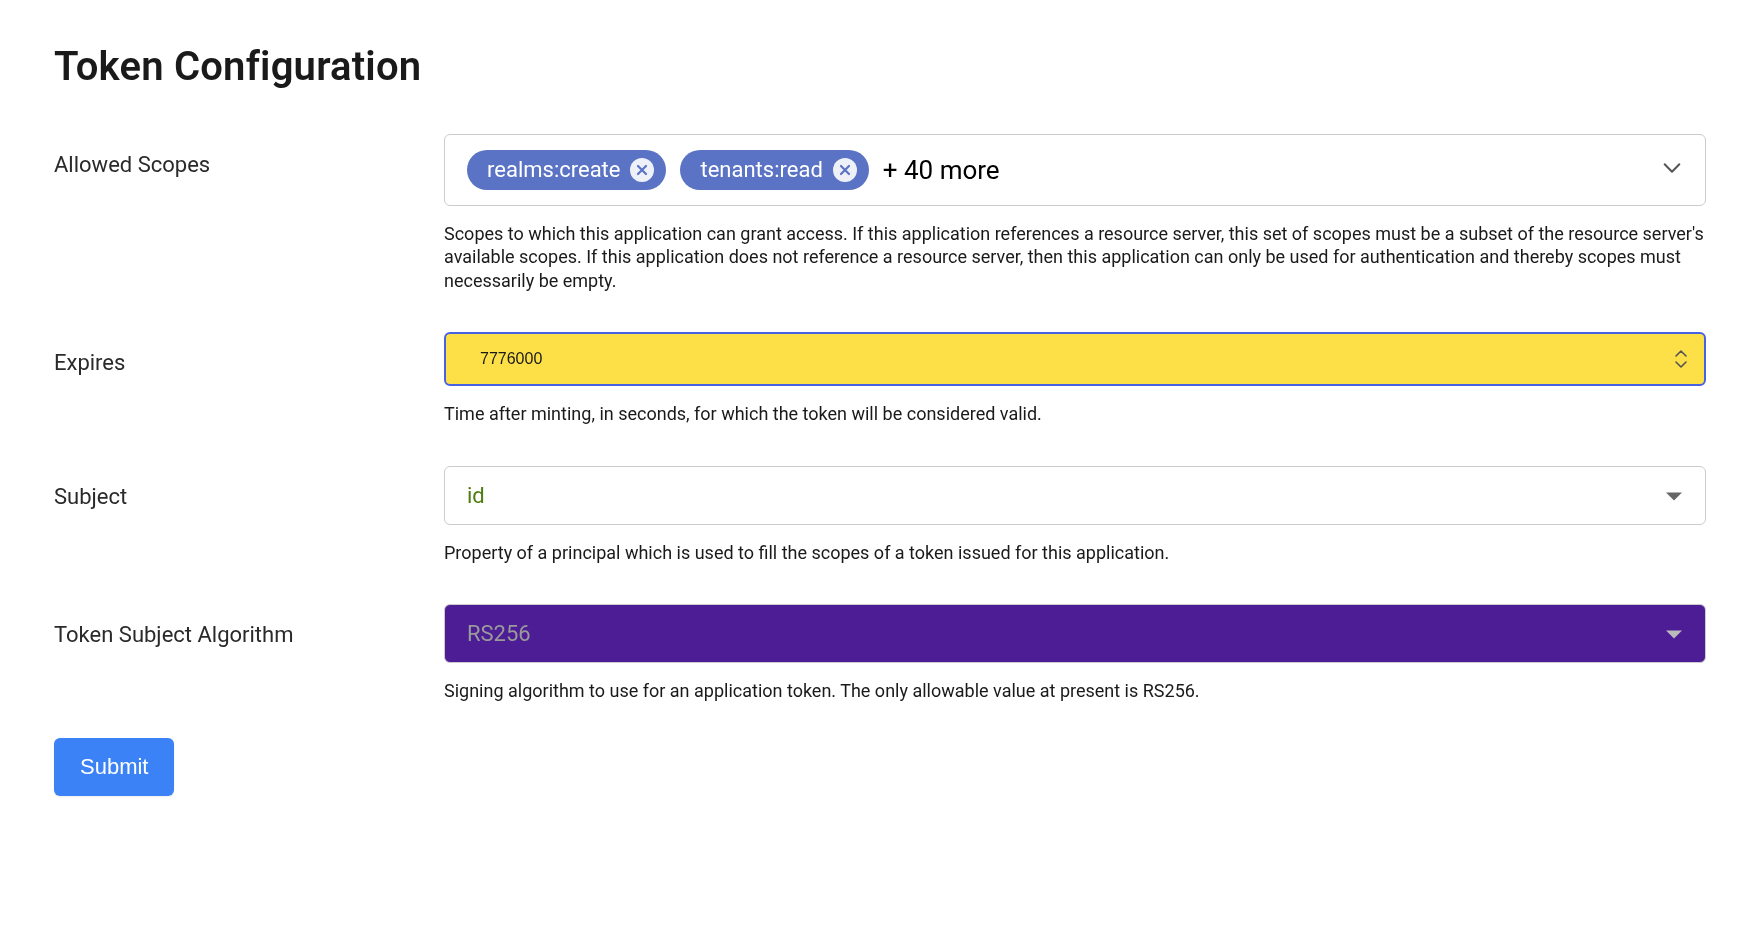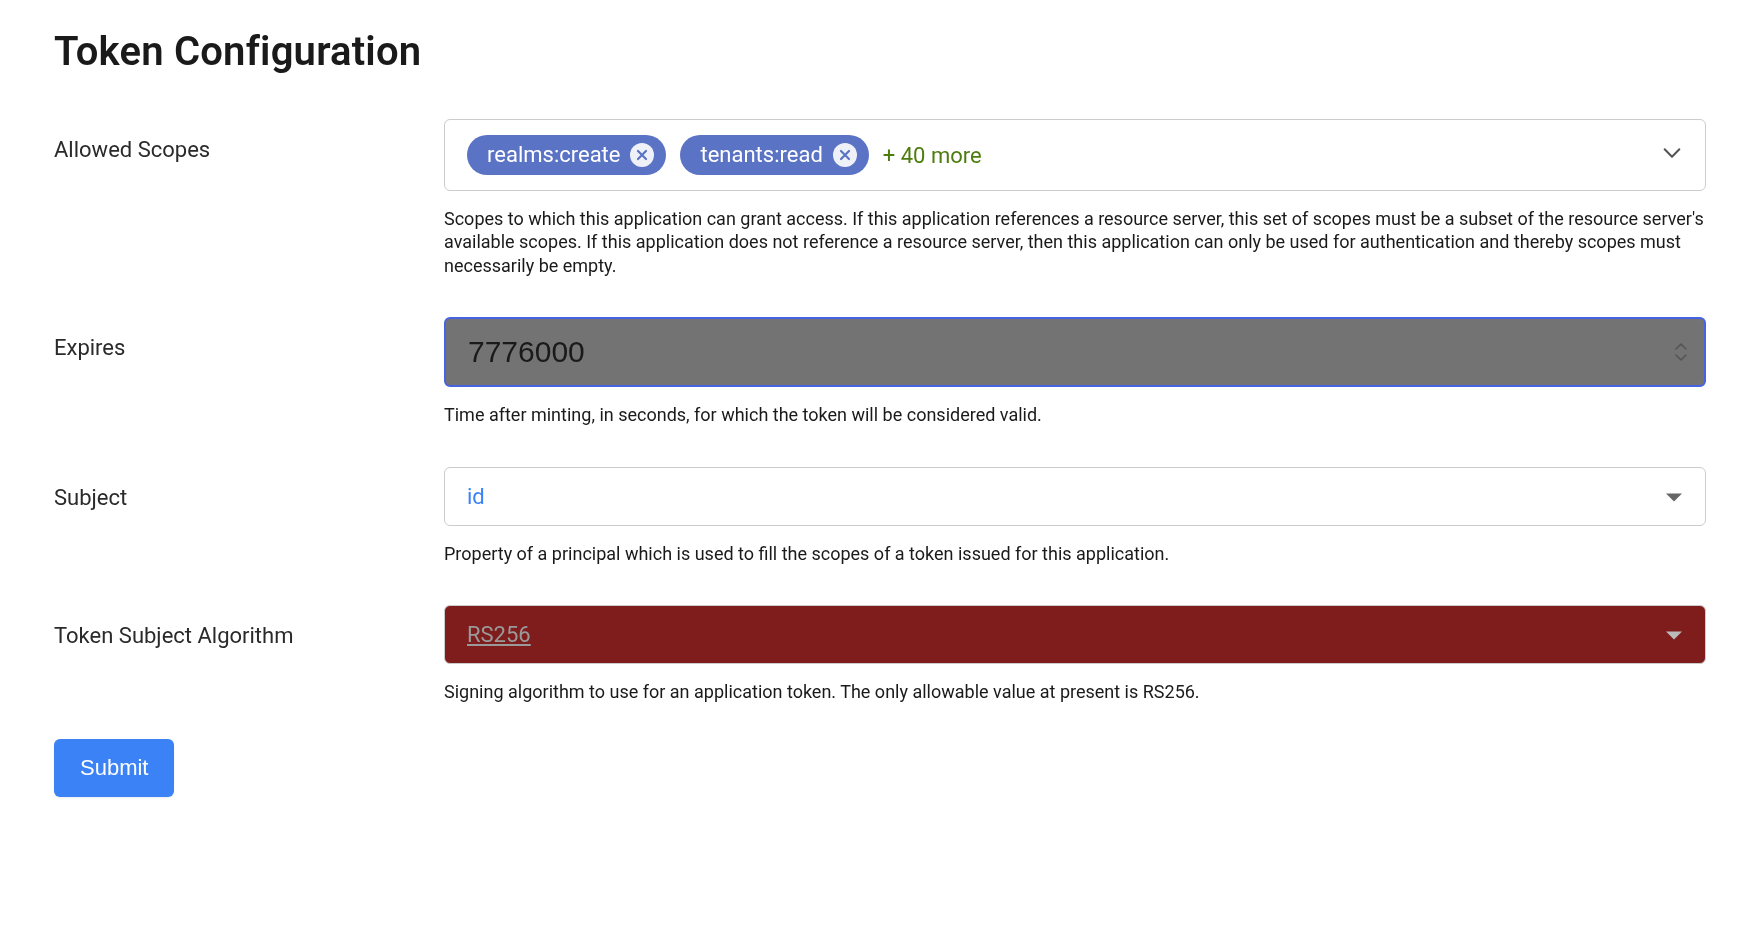--- a/index.html
+++ b/index.html
@@ -10,21 +10,21 @@
     background: #fff;
     color: #1a1a1a;
   }
   .page {
     padding: 28px 54px 40px 54px;
     max-width: 1760px;
   }
   h1.page-title {
     font-size: 40px;
     font-weight: 600;
-    margin: 0 0 44px 0;
+    margin: 15px 0 44px 0;
     letter-spacing: 0.2px;
   }
   .form-row {
     display: flex;
     align-items: flex-start;
     margin-bottom: 18px;
   }
   .label-col {
     width: 390px;
     flex: 0 0 390px;
@@ -75,45 +75,45 @@
     justify-content: center;
     width: 24px;
     height: 24px;
     border-radius: 50%;
     background: rgba(255,255,255,0.9);
     color: #5a73c4;
     font-weight: 700;
   }
   .chip .chip-x svg { width: 12px; height: 12px; }
   .more-text {
-    font-size: 22px;
-    color: #4d7c0f;
+    font-size: 26px;
+    color: #000000;
   }
   .multiselect .chevron {
     position: absolute;
     right: 22px;
     top: 50%;
     transform: translateY(-50%);
     color: #555;
   }
   .multiselect .chevron svg { width: 22px; height: 22px; }
 
   
   .number-wrap {
     position: relative;
   }
   .number-input {
     width: 100%;
-    padding: 16px 48px 16px 22px;
-    font-size: 30px;
+    padding: 16px 48px 16px 34px;
+    font-size: 16px;
     border: 2px solid #4763e4;
     border-radius: 6px;
     outline: none;
     color: #1a1a1a;
-    background: #737373;
+    background: #fde047;
   }
   .number-steppers {
     position: absolute;
     right: 18px;
     top: 50%;
     transform: translateY(-50%);
     display: flex;
     flex-direction: column;
     gap: 0;
     color: #555;
@@ -130,29 +130,28 @@
   .number-steppers svg { width: 12px; height: 8px; }
 
   
   .select {
     position: relative;
     width: 100%;
     padding: 16px 48px 16px 22px;
     font-size: 22px;
     border: 1px solid #ccc;
     border-radius: 6px;
-    color: #3b82f6;
+    color: #4d7c0f;
     background: #fff;
     cursor: pointer;
   }
   .select.disabled {
     color: #9a9a9a;
-    background: #7f1d1d;
+    background: #4c1d95;
     cursor: default;
-    text-decoration: underline;
   }
   .select .caret {
     position: absolute;
     right: 22px;
     top: 50%;
     transform: translateY(-50%);
     color: #666;
   }
   .select.disabled .caret { color: #bbb; }
   .select .caret svg { width: 18px; height: 12px; }

